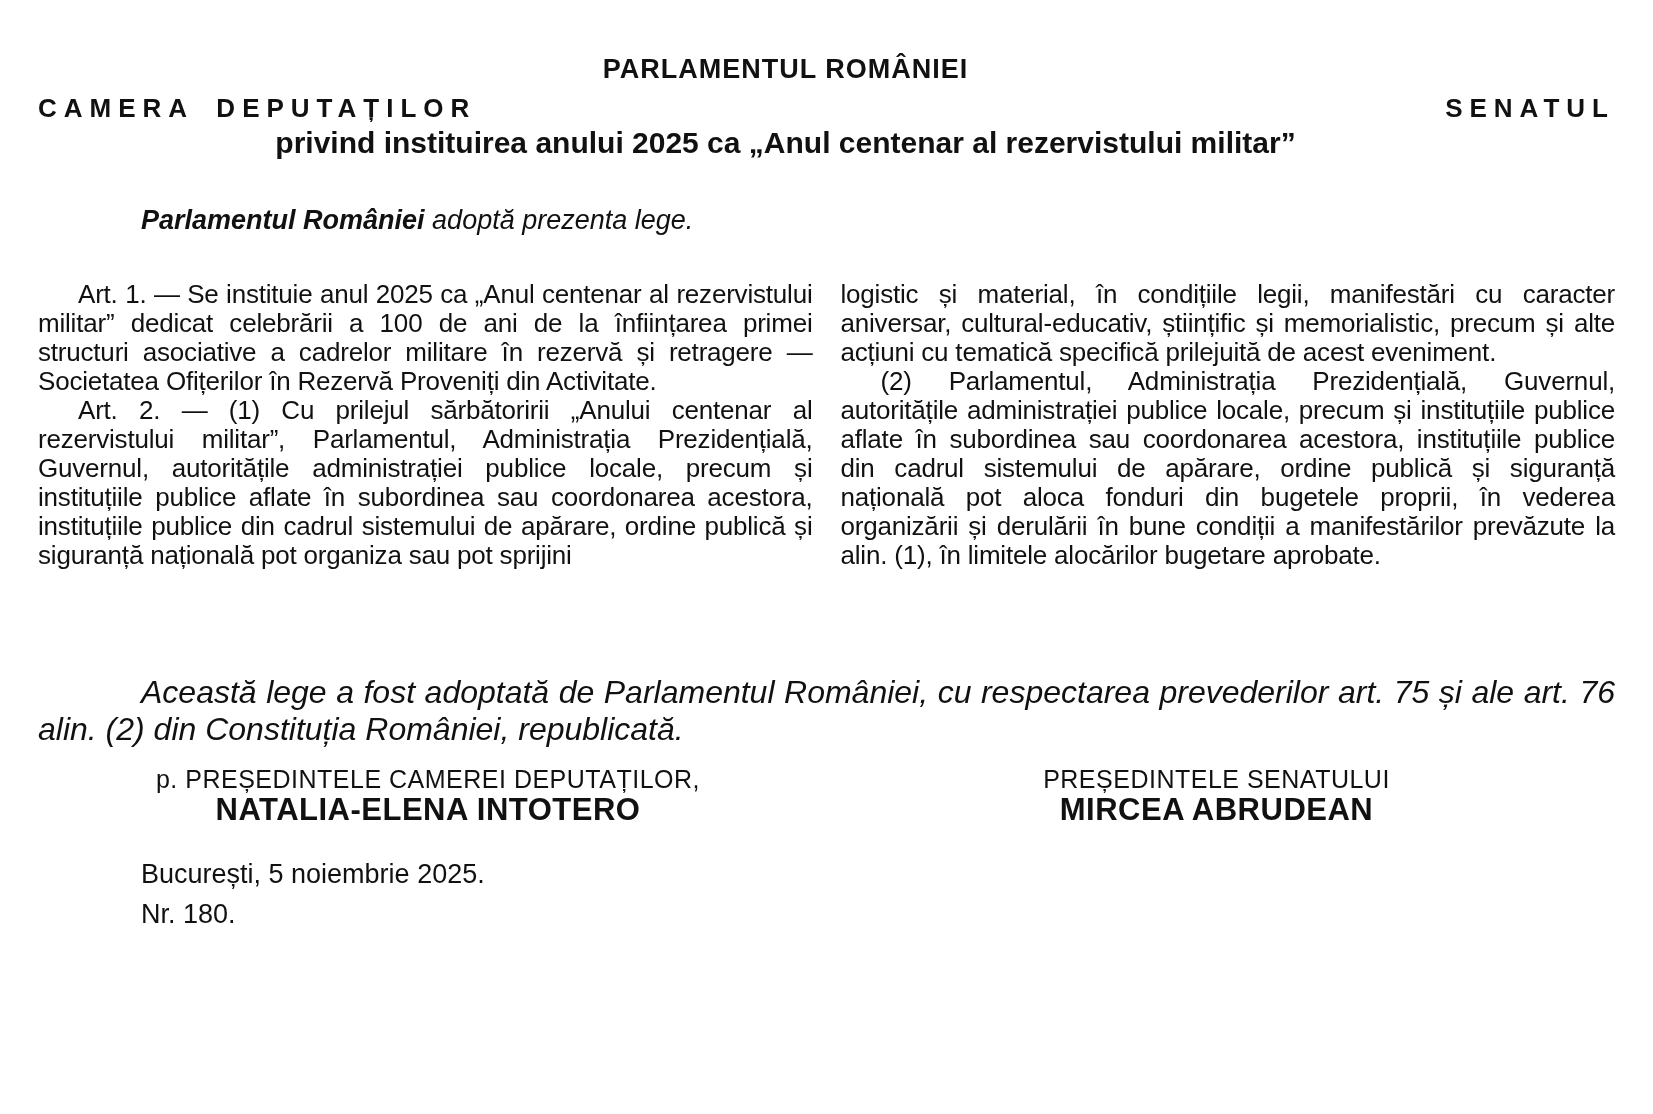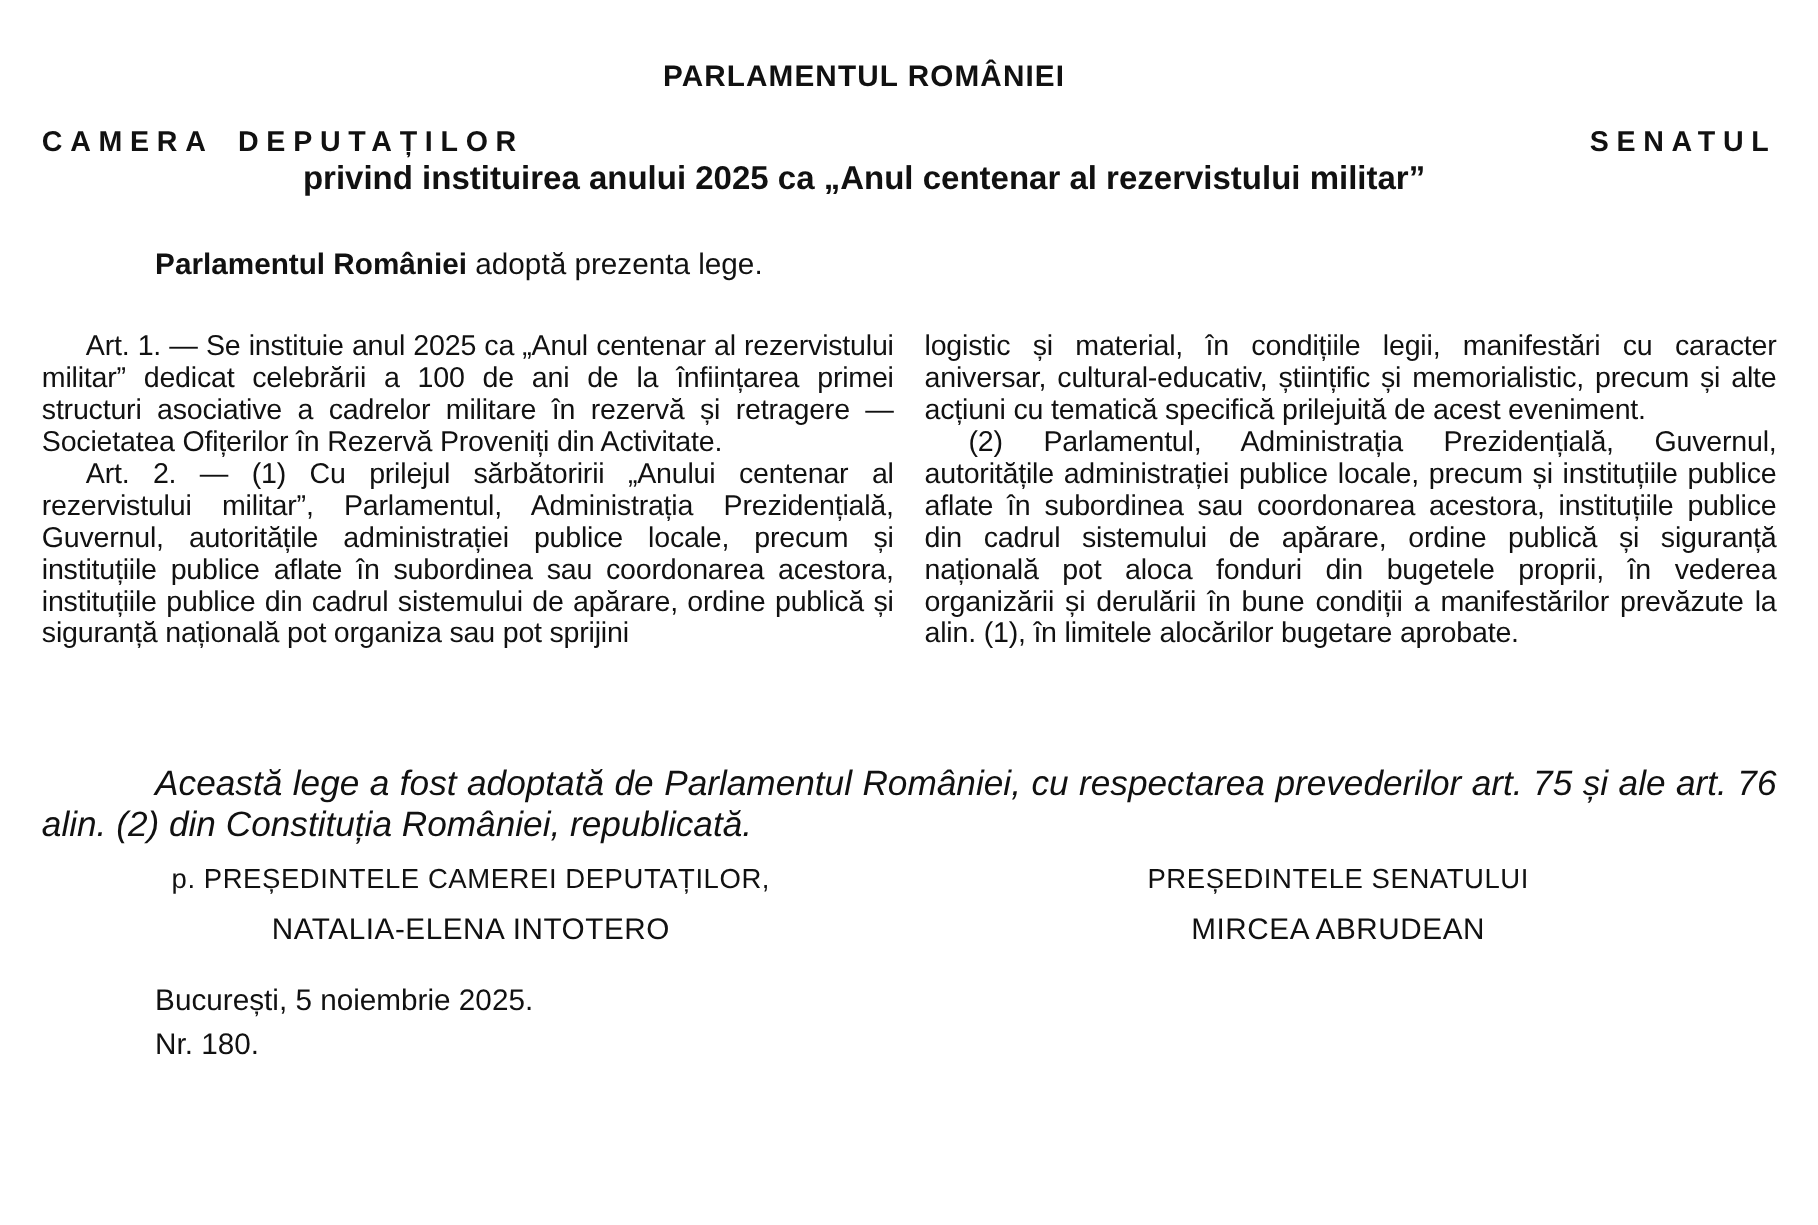--- a/index.html
+++ b/index.html
@@ -23,21 +23,21 @@
     text-align: center;
     font-weight: bold;
     font-size: 27px;
     line-height: 30px;
     letter-spacing: 1px;
   }
   .chambers-row {
     display: flex;
     justify-content: space-between;
     align-items: baseline;
-    margin-top: 28px;
+    margin-top: 8px;
     font-weight: bold;
     font-size: 26px;
     line-height: 32px;
     letter-spacing: 7px;
     word-spacing: 9px;
   }
   .law-title {
     margin-top: 28px;
     text-align: center;
     font-weight: bold;
@@ -51,20 +51,21 @@
     text-align: center;
     font-weight: bold;
     font-size: 30px;
     line-height: 38px;
   }
   .intro {
     margin: 42px 0 0 0;
     font-size: 27px;
     line-height: 32px;
     text-indent: 103px;
+    font-style: italic;
   }
   .intro b { font-weight: bold; }
 
   .columns {
     display: flex;
     gap: 28px;
     margin-top: 44px;
     min-height: 334px;
   }
   .col { flex: 1 1 0; }
@@ -93,23 +94,23 @@
   }
   .sig-block { text-align: center; }
   .sig-left  { flex: 0 0 780px; }
   .sig-right { flex: 1 1 auto; }
   .sig-role {
     font-size: 25px;
     line-height: 30px;
     letter-spacing: 0.5px;
   }
   .sig-name {
-    margin-top: 15px;
-    font-weight: normal;
-    font-size: 27px;
+    margin-top: 0;
+    font-weight: bold;
+    font-size: 31px;
     line-height: 32px;
     letter-spacing: 0.5px;
   }
 
   .footer-place {
     margin: 32px 0 0 103px;
     font-size: 27px;
     line-height: 32px;
   }
   .footer-number {

